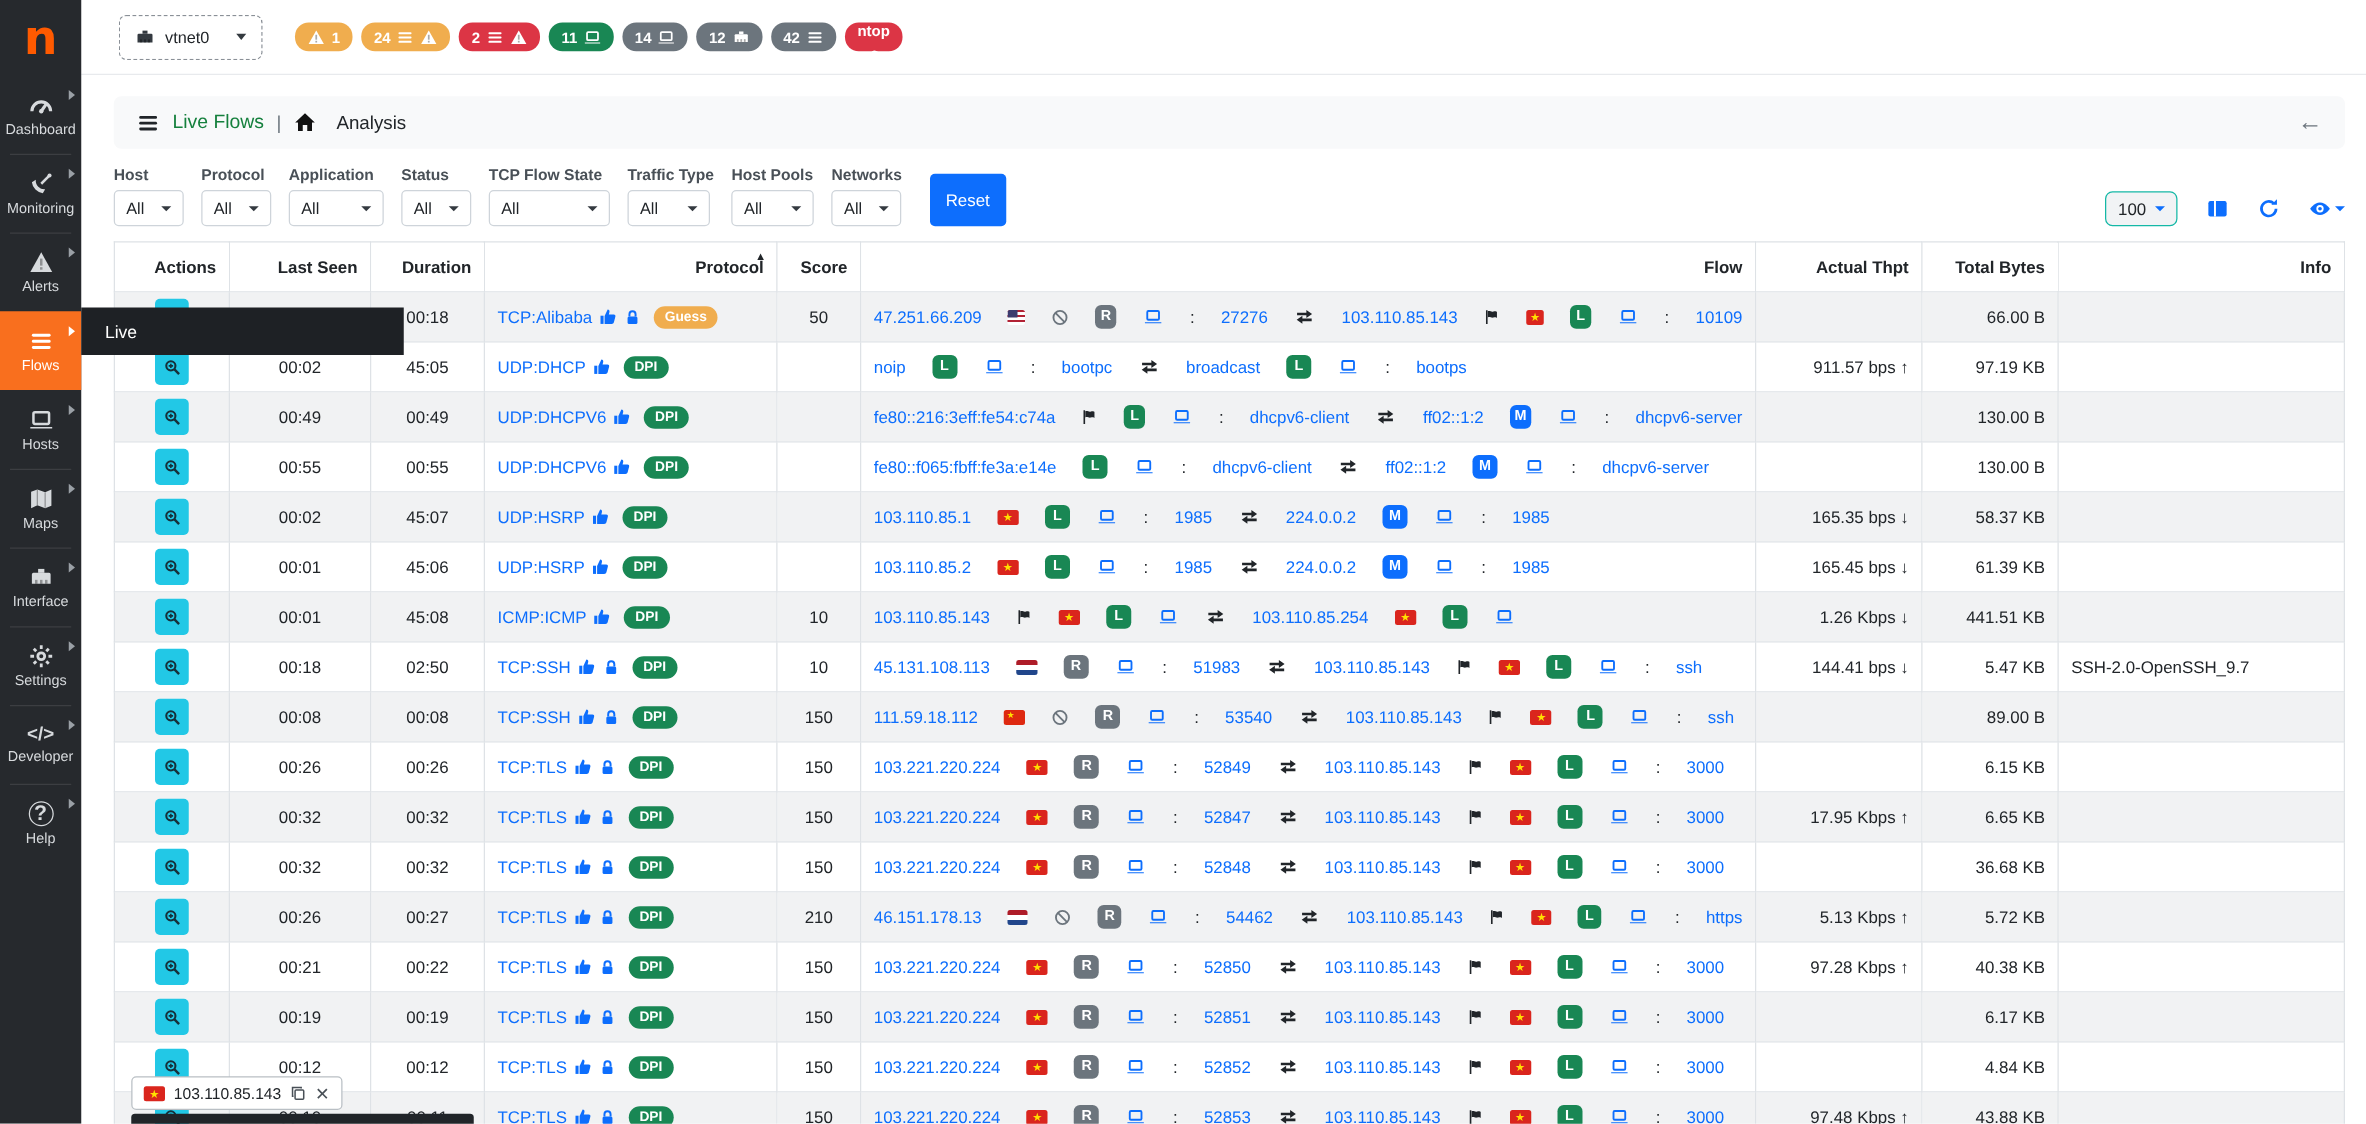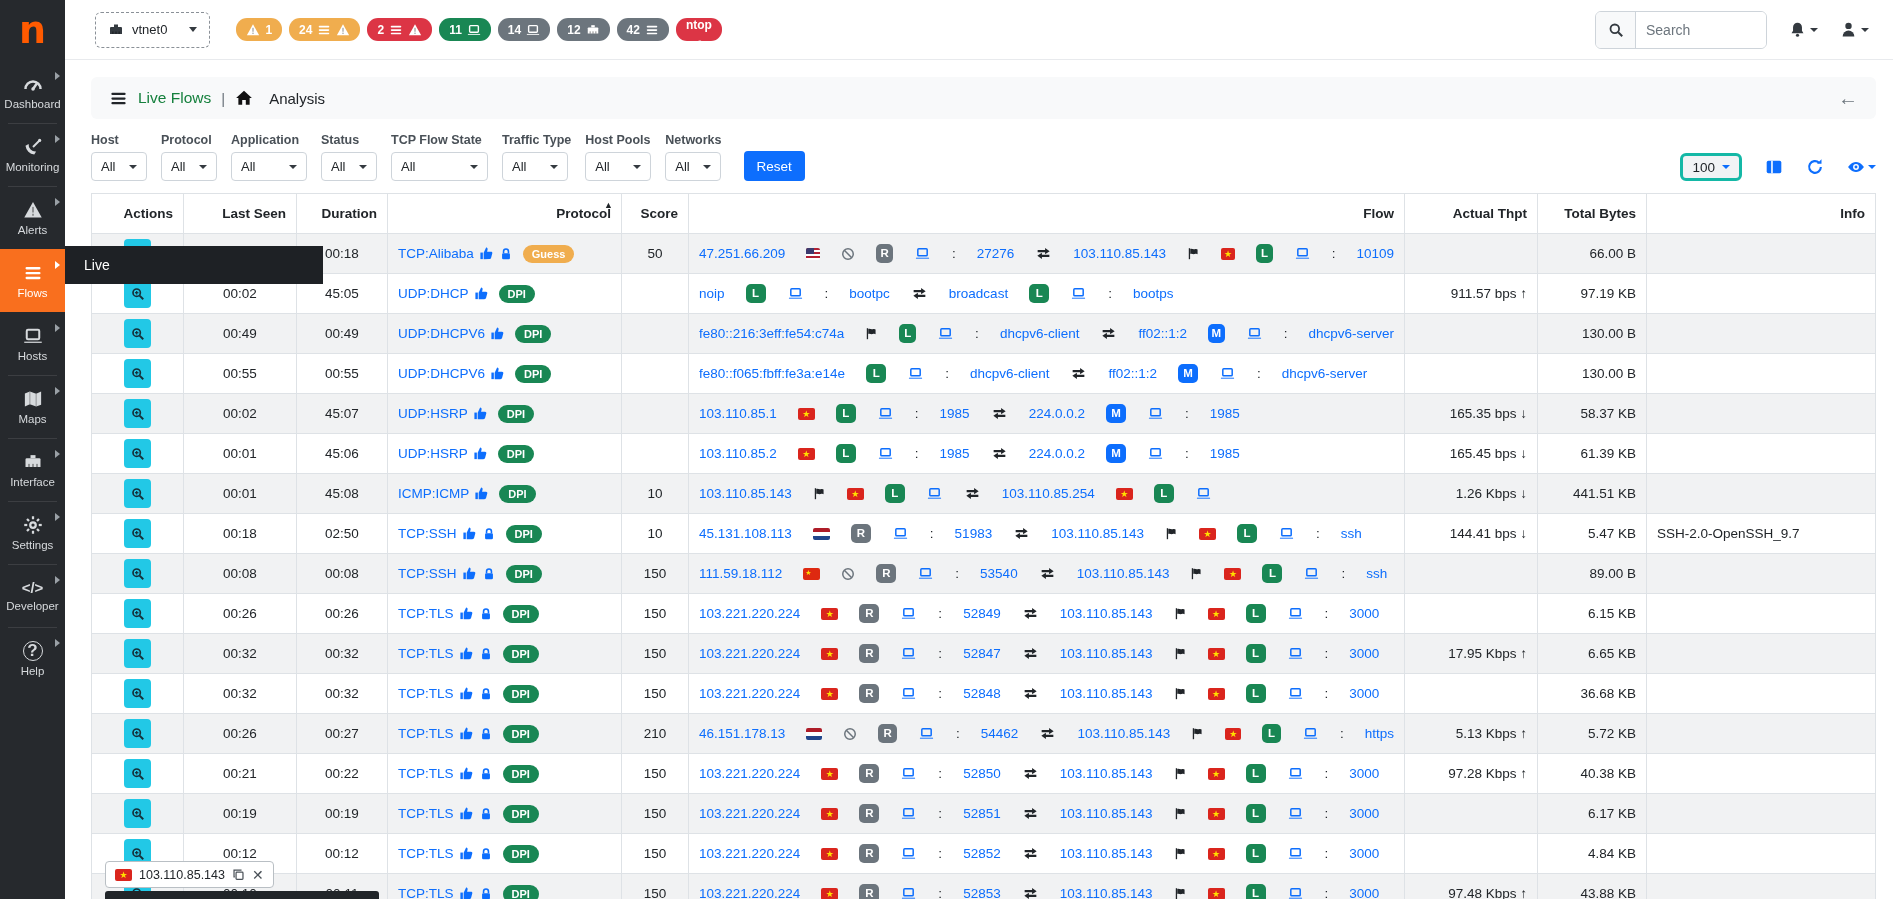--- a/index.html
+++ b/index.html
@@ -60,24 +60,24 @@
   #breadcrumb .bc-sep{color:#6c757d; font-size:15px;}
   #breadcrumb .bc-section{font-size:15px; color:#212529; margin-left:6px;}
   #back-arrow{margin-left:auto; font-size:20px; color:#6c757d; cursor:pointer;}
 
   #filterbar{margin:14px 17px 0 26px; display:flex; align-items:flex-end;}
   .fgroup{margin-right:14px;}
   .fgroup .flabel{font-size:12.5px; font-weight:bold; color:#495057; margin-bottom:5px;}
   .fselect{height:29px; border:1px solid #ced4da; border-radius:4px; background:#fff; display:flex;
            align-items:center; gap:10px; padding:0 9px; font-size:13px; cursor:pointer; min-width:56px; justify-content:space-between;}
   .fselect .caret{width:0;height:0;border-top:4px solid #343a40;border-left:4px solid transparent;border-right:4px solid transparent;}
-  #reset-btn{height:30px; background:var(--blue); color:#fff; border:none; border-radius:4px;
+  #reset-btn{height:42px; background:var(--blue); color:#fff; border:none; border-radius:4px;
              padding:0 13px; font-size:13.5px; margin-left:8px; cursor:pointer; font-family:inherit;text-align:center;}
   #controls{margin-left:auto; display:flex; align-items:center; gap:23px;}
-  #pagesize{height:28px; background:#f1f3f5; border:3px solid #14b8a6; border-radius:6px; display:flex;
+  #pagesize{height:28px; background:#f1f3f5; border:1px solid #14b8a6; border-radius:6px; display:flex;
             align-items:center; gap:7px; padding:0 9px; font-size:13.5px; cursor:pointer;}
   #pagesize .caret{width:0;height:0;border-top:4px solid #343a40;border-left:4px solid transparent;border-right:4px solid transparent;}
   #controls .cicon{color:var(--blue); cursor:pointer; display:flex; align-items:center; gap:3px;}
   #controls .cicon svg{width:18px;height:18px;}
   #controls .caret{width:0;height:0;border-top:4px solid var(--blue);border-left:4px solid transparent;border-right:4px solid transparent;}
 
   
   #flows-table{margin:12px 17px 0 26px; border-collapse:collapse; width:1785px; table-layout:fixed; background:#fff;}
   #flows-table th, #flows-table td{border:1px solid var(--border); padding:0 10px; height:40px; overflow:hidden; white-space:nowrap;}
   #flows-table th{font-size:13.5px; text-align:right; background:#fff; position:relative;}
@@ -367,42 +367,20 @@
           <use href="#i-bars"></use>
         </svg>
       </span>
       <span class="tb-badge" style="background: rgb(220, 53, 69); flex-direction: column;">
         <span>ntop</span>
         <svg class="ic " width="14" height="14">
           <use href="#i-cloud"></use>
         </svg>
       </span>
     </div>
-  <div id="topbar-right">
-    <div id="searchbox">
-      <span class="sprefix">
-          <svg class="ic" width="16" height="16" style="color:#343a40">
-            <use href="#i-search"></use>
-          </svg>
-        </span>
-      <input type="text" placeholder="Search" style="">
-    </div>
-    <div class="top-icon">
-      <svg class="ic" width="17" height="17">
-          <use href="#i-bell"></use>
-        </svg>
-      <span class="caret"></span>
-    </div>
-    <div class="top-icon">
-      <svg class="ic" width="17" height="17">
-          <use href="#i-person"></use>
-        </svg>
-      <span class="caret"></span>
-    </div>
-  </div>
 </header>
 
 <main id="main">
   <div id="breadcrumb">
     <svg class="ic" width="19" height="19" style="color:#212529">
         <use href="#i-bars"></use>
       </svg>
     <span class="bc-title">Live Flows</span>
     <span class="bc-sep">|</span>
     <svg class="ic" width="18" height="18" style="color:#111">

